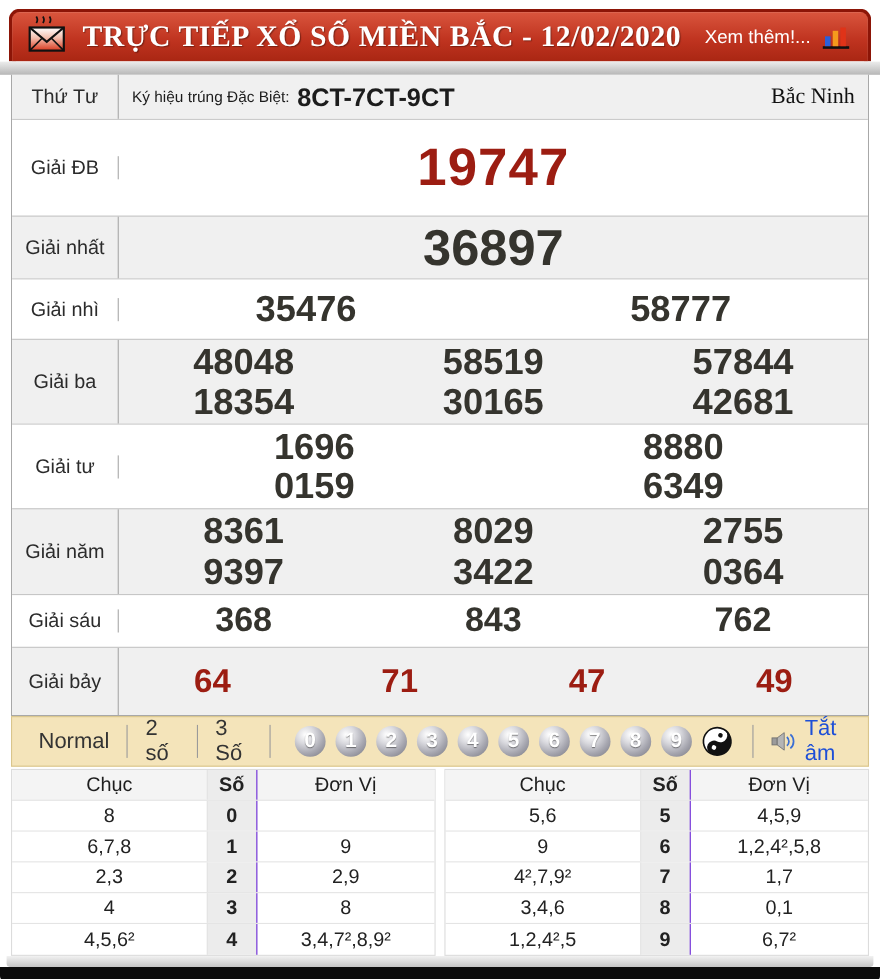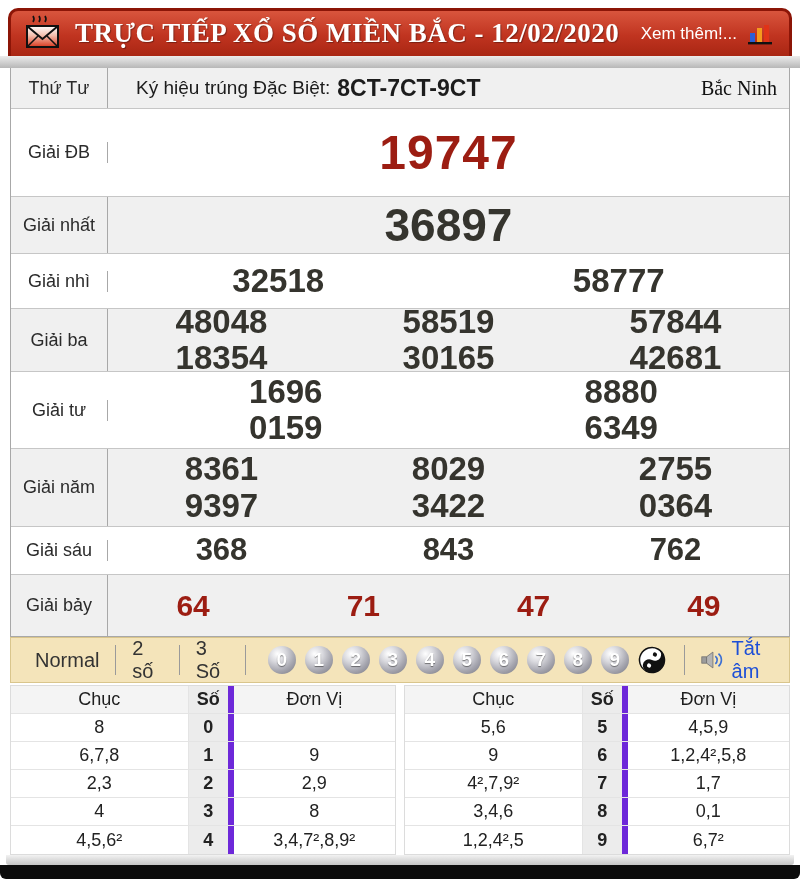--- a/index.html
+++ b/index.html
@@ -41,28 +41,28 @@
   .pbody { flex: 1; display: flex; flex-direction: column; justify-content: center; }
   .numline { display: flex; width: 100%; }
   .numline > div { flex: 1; text-align: center; }
 
   .bg-w { background: #fff; align-items: center; } .bg-g { background: #f0f0f0; }
 
   .row-sub  { height: 40px; background: #f0f0f0; }
   .row-db   { height: 88px; }
   .row-nhat { height: 57px; }
   .row-nhi  { height: 55px; }
-  .row-ba   { height: 63px; }
+  .row-ba   { height: 77px; }
   .row-tu   { height: 77px; gap: 10px; }
   .row-nam  { height: 78px; }
   .row-sau  { height: 48px; }
   .row-bay  { height: 62px; }
 
   .sub-body { flex-direction: row; align-items: center; padding: 0 12px; }
-  .sign-label { font-size: 19px; color: #1c1c1c; margin-left: 16px; }
+  .sign-label { font-size: 14px; color: #1c1c1c; }
   .sign-value { font-size: 23px; font-weight: bold; color: #1c1c1c; margin-left: 7px; }
   .province { margin-left: auto; font-family: "Liberation Serif", serif;
     font-size: 20px; color: #111; }
 
   .num { font-weight: bold; color: #35342e; line-height: 1.1; }
   .num-db   { font-size: 48px; color: #9c1d12; letter-spacing: 1px; line-height: 1; }
   .num-nhat { font-size: 46px; }
   .num-md   { font-size: 33px; }
   .num-sau  { font-size: 31px; }
   .num-bay  { font-size: 30px; color: #9c1d12; }
@@ -87,21 +87,21 @@
   .controls .vsep.right { margin-left: 18px; }
 
   
   .stats { margin: 2px 10px 0 10px; display: flex; gap: 8px; }
   .stable { flex: 1; border: 1px solid #dcdcdc; background: #fff; }
   .srow { display: flex; height: 28px; border-bottom: 1px solid #e4e4e4; }
   .srow:last-child { border-bottom: none; }
   .srow > div { display: flex; align-items: center; justify-content: center;
     font-size: 18px; color: #222; }
   .c1 { width: 46%; } .c2 { width: 12%; background: #ececec; font-weight: bold;
-    border-left: 1px solid #e4e4e4; border-right: 6px solid #6d28d9; }
+    border-left: 1px solid #e4e4e4; border-right: 1px solid #6d28d9; }
   .c3 { width: 42%; }
   .shead { background: #f4f4f4; }
   .shead .c1, .shead .c3 { font-weight: normal; color: #1e1e1e; }
   .shead .c2 { font-weight: bold; }
 
   
   .foot-gray { margin: 0 6px; height: 10px;
     background: linear-gradient(#f2f2f2, #c4c4c4); border-radius: 0 0 3px 3px; }
   .foot-black { height: 14px; background: #0b0b0b; border-radius: 0 0 6px 6px; }
 </style>
@@ -168,21 +168,21 @@
         <div class="numline">
             <div class="num num-nhat">36897</div>
           </div>
       </div>
     </div>
 
     <div class="prow row-nhi bg-w">
       <div class="plabel">Giải nhì</div>
       <div class="pbody">
         <div class="numline">
-          <div class="num num-md">32518</div>
+          <div class="num num-md">35476</div>
           <div class="num num-md">58777</div>
         </div>
       </div>
     </div>
 
     <div class="prow row-ba bg-g">
       <div class="plabel">Giải ba</div>
       <div class="pbody">
         <div class="numline">
           <div class="num num-md">48048</div>

